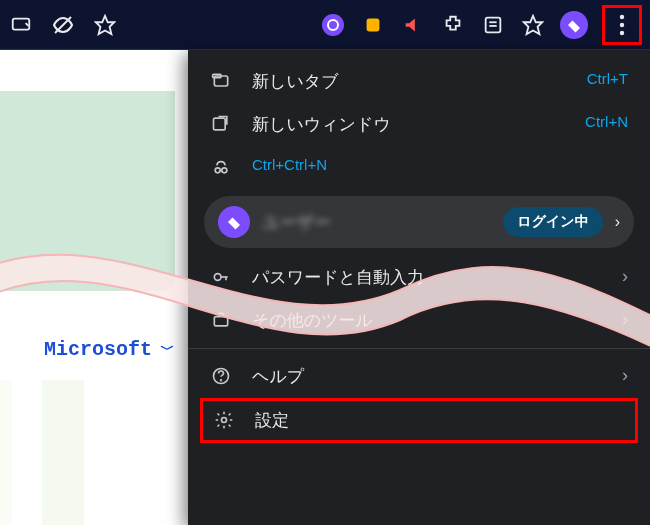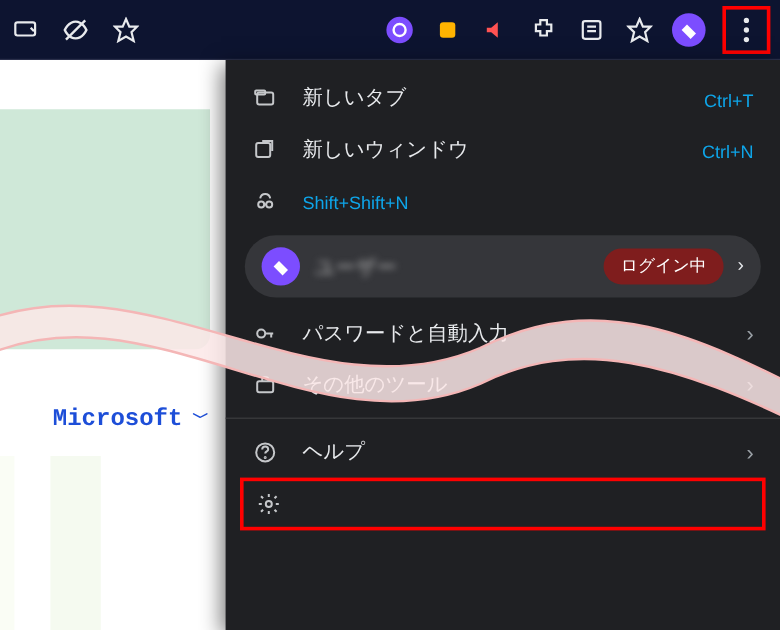--- a/index.html
+++ b/index.html
@@ -96,21 +96,21 @@
     right: 0;
     top: 50px;
     width: 462px;
     height: 475px;
     background: #1f2023;
     box-shadow: -4px 4px 16px rgba(0,0,0,0.5);
     padding: 10px 0;
   }
   .menu-item {
     display: flex;
-    align-items: flex-end;
+    align-items: flex-start;
     padding: 10px 22px;
     gap: 20px;
     font-size: 17px;
     color: #e8eaed;
     cursor: pointer;
   }
   .menu-item .mi-icon {
     width: 22px;
     height: 22px;
     display: flex;
@@ -147,26 +147,26 @@
     align-items: center;
     justify-content: center;
   }
   .profile-name {
     flex: 1;
     font-size: 17px;
     color: #bbb;
     filter: blur(3px);
   }
   .login-badge {
-    background: #7f1d1d;
+    background: #0c4a6e;
     color: #fff;
     padding: 6px 14px;
     border-radius: 16px;
     font-size: 14px;
-    font-weight: 400;
+    font-weight: 700;
   }
   .settings-highlight {
     border: 3px solid #ff0000;
     margin: 0 12px;
   }
   .settings-highlight .menu-item { padding: 8px 10px; }
   .wave-overlay {
     position: absolute;
     left: 0;
     top: 240px;
@@ -284,21 +284,21 @@
 
   <div class="menu-item">
     <span class="mi-icon">
       <svg width="20" height="20" viewBox="0 0 24 24" fill="none" stroke="currentColor" stroke-width="2">
           <path d="M7 10c1-6 9-6 10 0"></path>
           <circle cx="8" cy="16" r="3"></circle>
           <circle cx="16" cy="16" r="3"></circle>
           <line x1="11" y1="16" x2="13" y2="16"></line>
         </svg>
     </span>
-    <span class="mi-shortcut">Shift+Shift+N</span>
+    <span class="mi-shortcut">Ctrl+Ctrl+N</span>
   </div>
 
   <div class="profile-row">
     <div class="profile-avatar">
       <svg width="18" height="18" viewBox="0 0 24 24" fill="#fff">
           <path d="M4 12l6-6 10 10-6 6z"></path>
         </svg>
     </div>
     <span class="profile-name">ユーザー</span>
     <span class="login-badge">ログイン中</span>
@@ -343,20 +343,21 @@
   </div>
 
   <div class="settings-highlight">
     <div class="menu-item">
       <span class="mi-icon">
         <svg width="20" height="20" viewBox="0 0 24 24" fill="none" stroke="currentColor" stroke-width="2">
             <circle cx="12" cy="12" r="3"></circle>
             <path d="M12 2v3M12 19v3M4.2 4.2l2.1 2.1M17.7 17.7l2.1 2.1M2 12h3M19 12h3M4.2 19.8l2.1-2.1M17.7 6.3l2.1-2.1"></path>
           </svg>
       </span>
+      <span class="mi-label">設定</span>
     </div>
   </div>
 
 
 </div>
 
 <svg class="wave-overlay" viewBox="0 0 650 120" preserveAspectRatio="none">
   <path d="M -20 30 C 120 -30, 260 110, 400 50 C 500 0, 580 40, 680 90 L 680 120 C 560 60, 480 40, 400 80 C 260 140, 120 -10, -20 60 Z" fill="#fce8e8" fill-opacity="0.85" stroke="#f4b6b6" stroke-width="2"></path>
 </svg>
 

